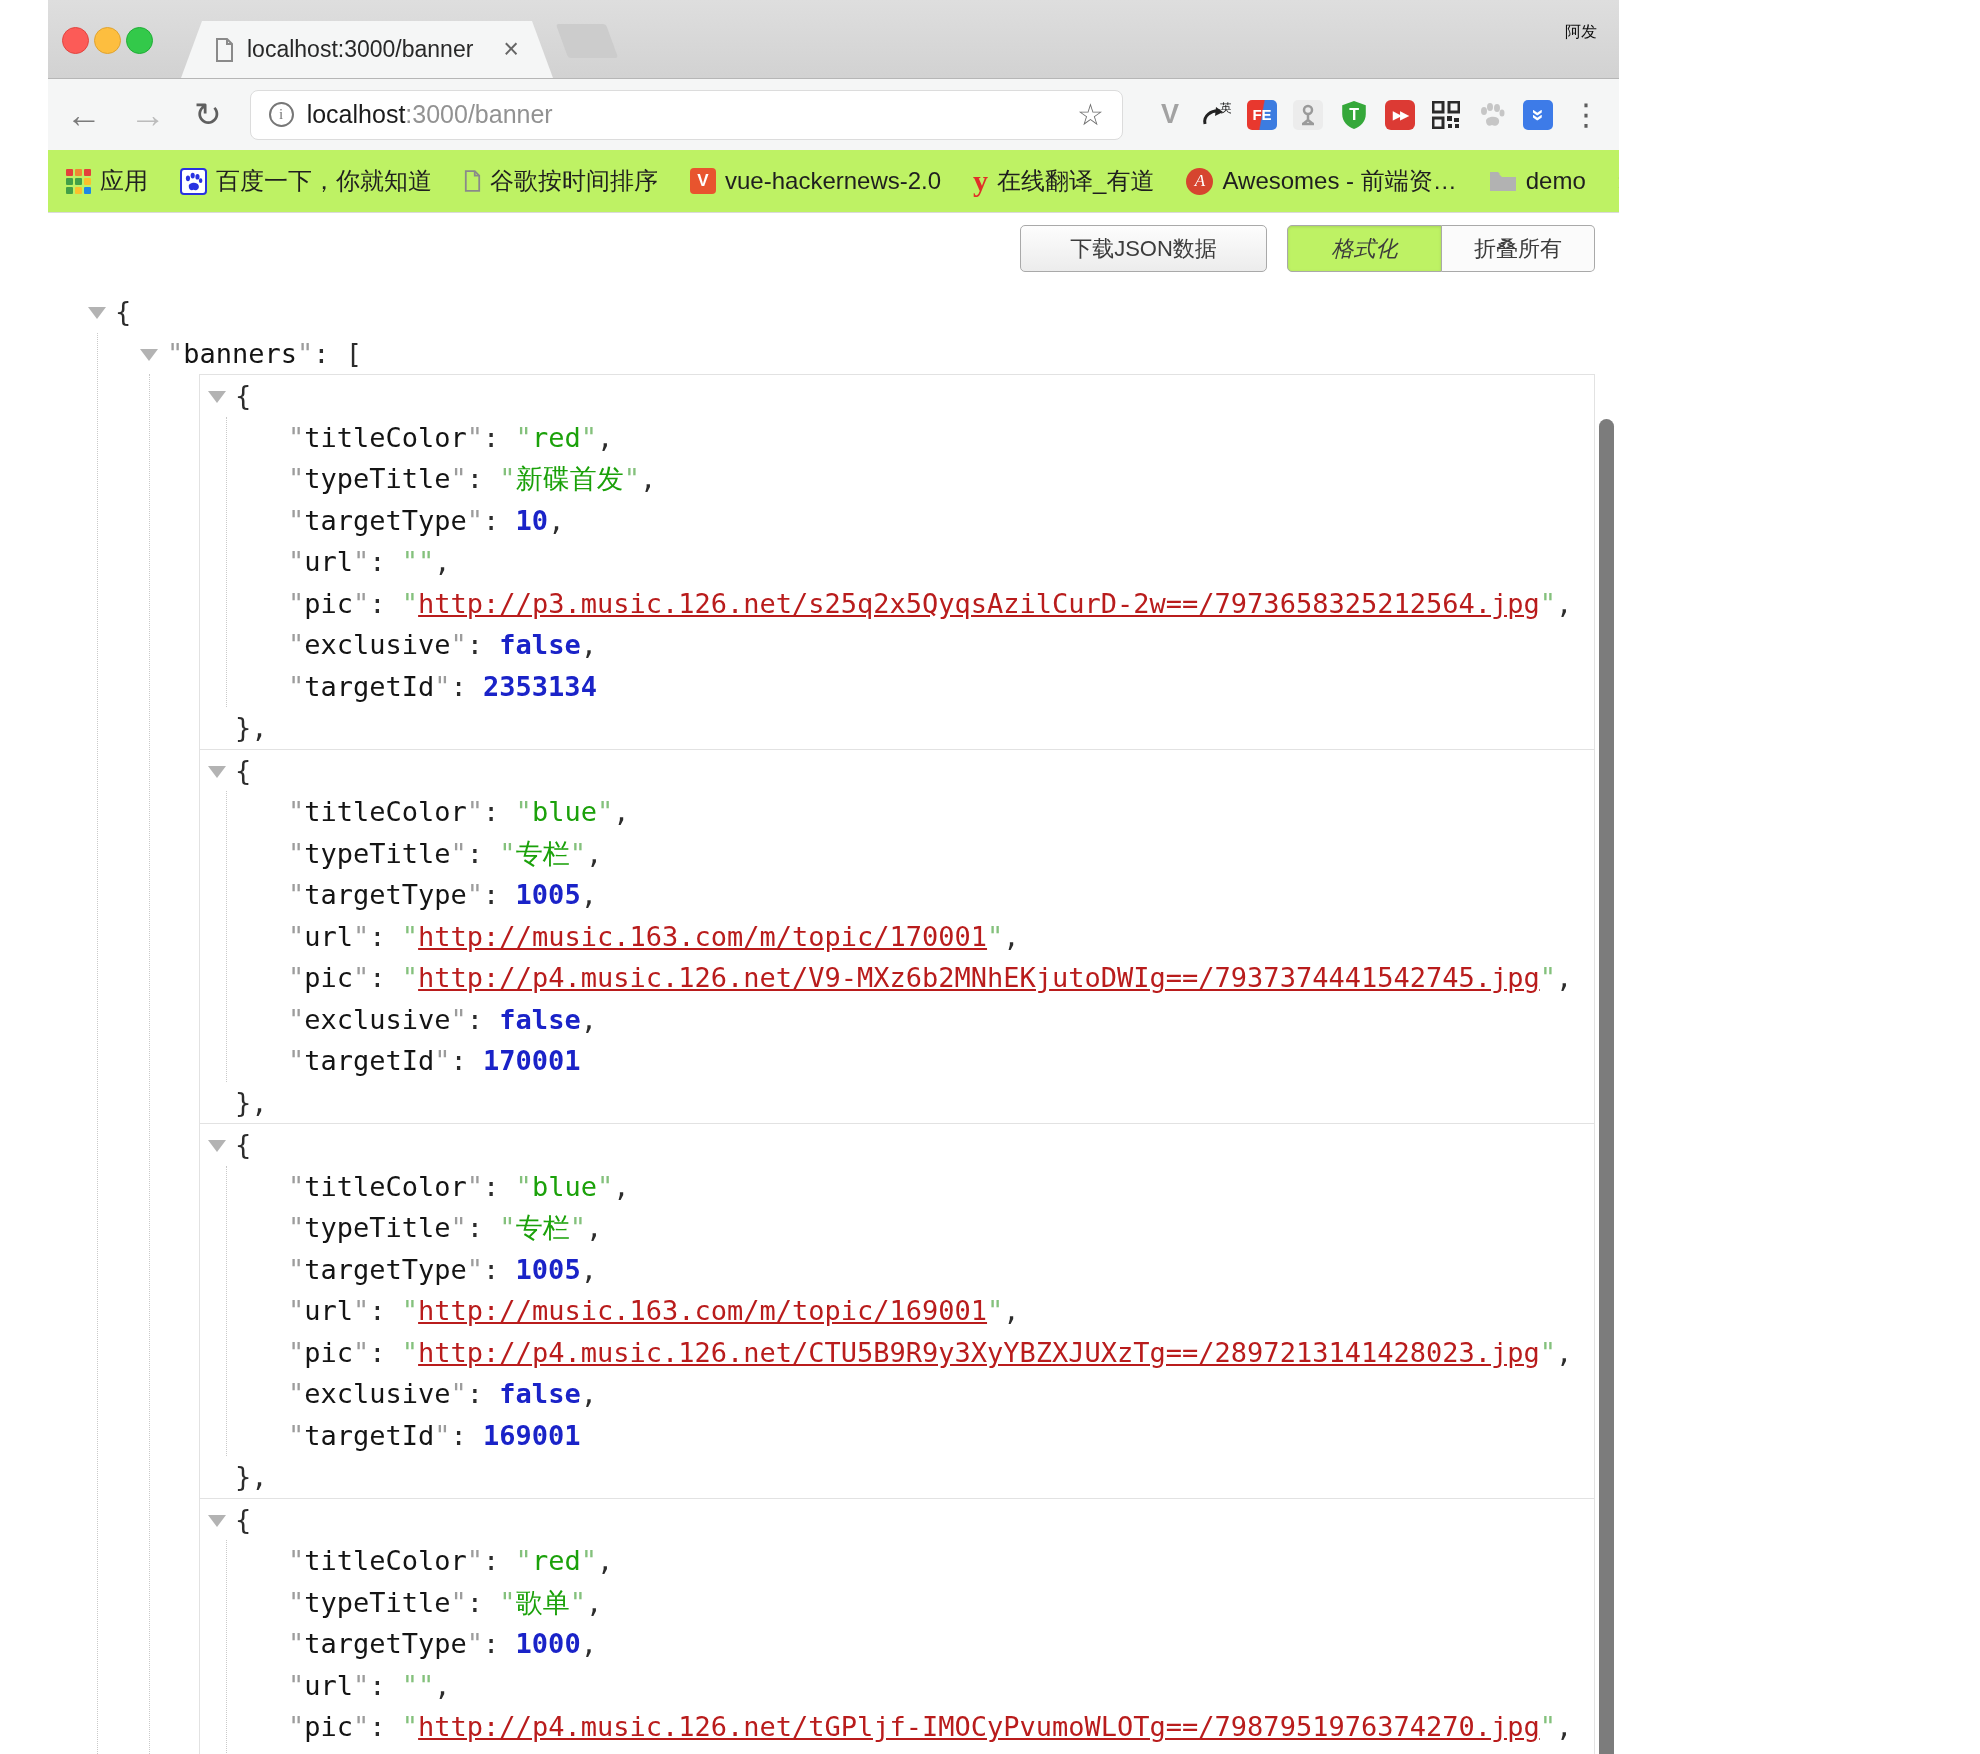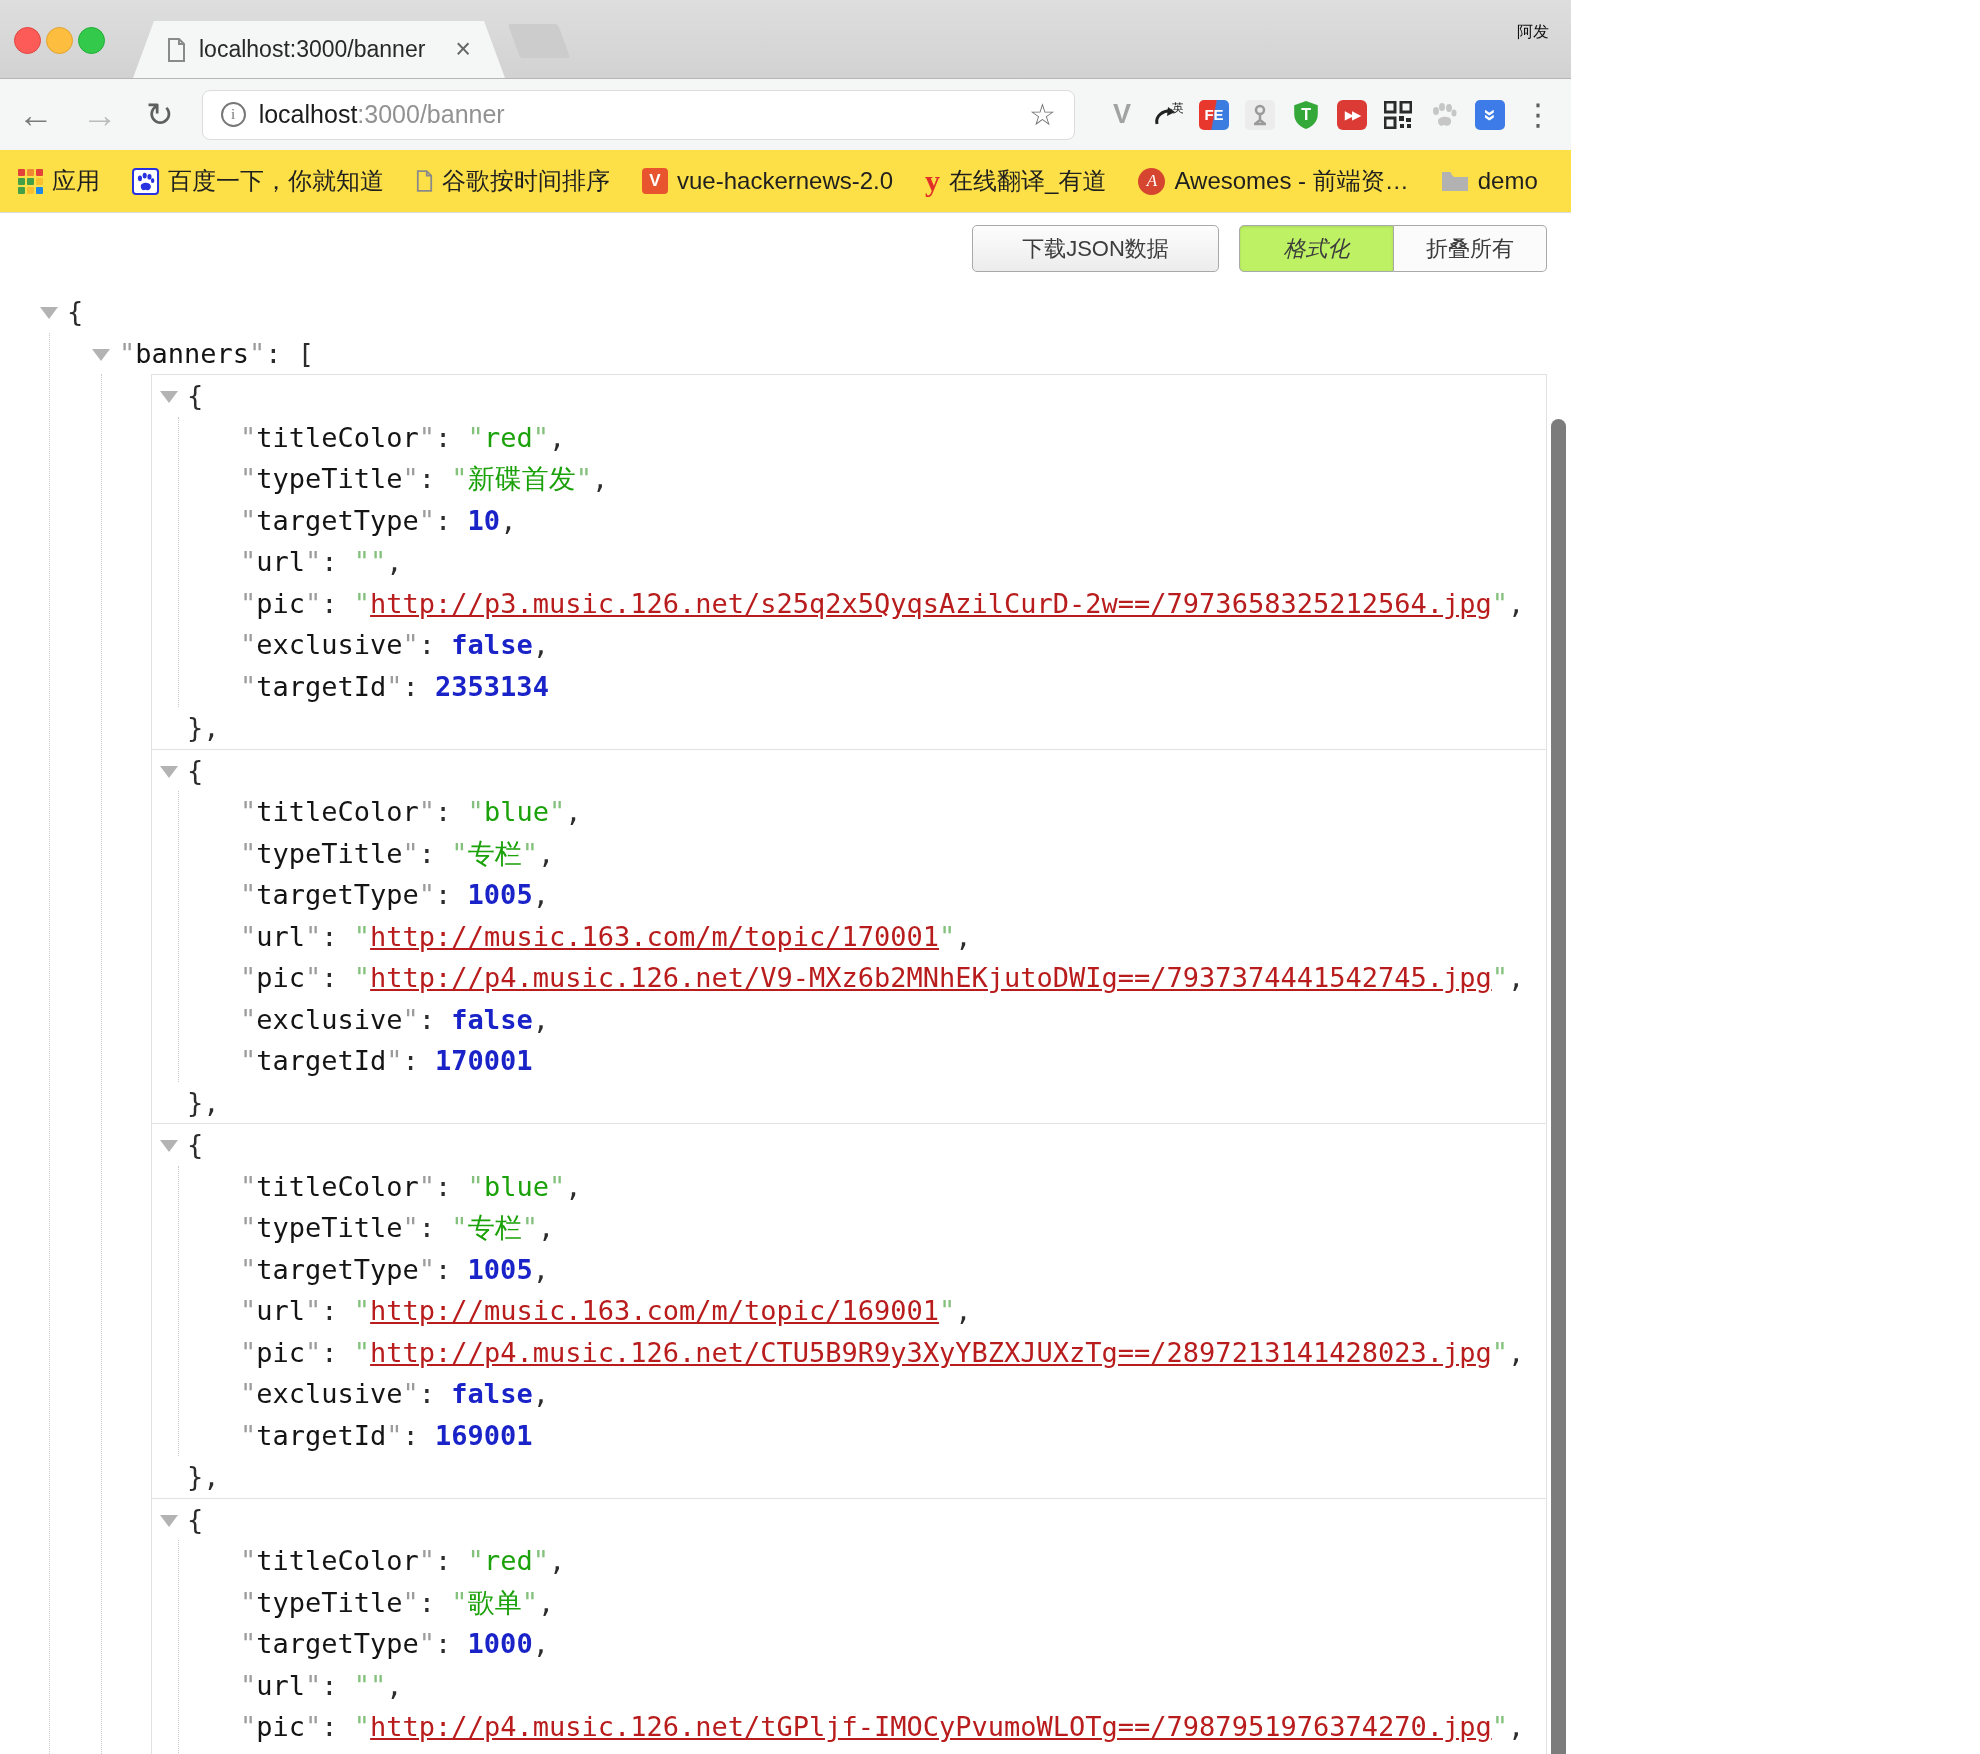--- a/index.html
+++ b/index.html
@@ -1,17 +1,17 @@
 <!DOCTYPE html>
 <html><head>
 <meta charset="utf-8">
 <style>
   html,body{margin:0;padding:0;}
   body{width:1980px;height:1754px;overflow:hidden;background:#fff;font-family:"Liberation Sans",sans-serif;-webkit-font-smoothing:antialiased;}
-  .stage{position:relative;width:1571px;height:1754px;overflow:hidden;background:#fff;}
+  .stage{position:relative;width:1571px;height:1754px;overflow:hidden;background:#fff;margin-left:48px;}
 
   
   .titlebar{position:relative;height:78px;background:linear-gradient(#dedede,#d2d2d2);border-bottom:1px solid #b6b6b6;}
   .lights{position:absolute;left:14px;top:27px;display:flex;}
   .light{width:27px;height:27px;border-radius:50%;margin-right:5px;box-sizing:border-box;}
   .light.red{background:#fc5b57;border:1px solid #e2443f;}
   .light.yellow{background:#fdbe3f;border:1px solid #e0a32e;}
   .light.green{background:#33c94a;border:1px solid #1eae35;}
   .tab{position:absolute;left:133px;bottom:0;width:372px;height:57px;background:#f5f6f6;
        clip-path:polygon(21px 0,351px 0,372px 57px,0 57px);display:flex;align-items:center;padding:0 34px;box-sizing:border-box;}
@@ -36,21 +36,21 @@
   .ext{width:30px;height:30px;margin-left:16px;display:flex;align-items:center;justify-content:center;flex:none;}
   .ext-v{font-weight:bold;font-size:27px;color:#a2a2a2;}
   .ext-fe{background:linear-gradient(100deg,#e8382e 48%,#3c7ce0 52%);border-radius:5px;color:#fff;font-weight:bold;font-size:15px;}
   .ext-person{background:#ececec;border-radius:5px;}
   .ext-ff{background:#dc3a34;border-radius:6px;color:#fff;font-size:12px;letter-spacing:-2px;}
   .ext-chev{background:#3d7be8;border-radius:5px;color:#fff;font-weight:bold;font-size:22px;}
   .ext-chev span{display:inline-block;transform:rotate(90deg);line-height:1;}
   .menu-dots{margin-left:18px;font-size:30px;color:#5d5d5d;}
 
   
-  .bookmarks{height:62px;background:#fde047;display:flex;align-items:center;padding:0 18px;border-bottom:1px solid #dadada;}
+  .bookmarks{height:62px;background:#bef264;display:flex;align-items:center;padding:0 18px;border-bottom:1px solid #dadada;}
   .bm{display:flex;align-items:center;margin-right:32px;font-size:24px;color:#1f1f1f;white-space:nowrap;}
   .bm .ic{margin-right:9px;display:flex;align-items:center;justify-content:center;}
   .grid9{display:grid;grid-template-columns:repeat(3,7px);grid-gap:2px;}
   .grid9 i{width:7px;height:7px;border-radius:1px;}
   .baidu-box{width:27px;height:27px;border:2px solid #2932e1;background:#fff;border-radius:4px;display:flex;align-items:center;justify-content:center;box-sizing:border-box;}
   .vue-box{width:26px;height:26px;background:#e8542e;border-radius:4px;color:#fff;font-weight:bold;font-size:17px;display:flex;align-items:center;justify-content:center;}
   .ydao{color:#e03028;font-weight:bold;font-size:30px;font-family:"Liberation Serif",serif;line-height:1;}
   .awes{width:27px;height:27px;background:#d6452f;border-radius:50%;color:#fff;font-style:italic;font-family:"Liberation Serif",serif;font-size:17px;display:flex;align-items:center;justify-content:center;}
   .bm-right{margin-left:auto;display:flex;align-items:center;}
   .bm-chevrons{font-size:26px;color:#4a4a4a;margin-right:26px;}

